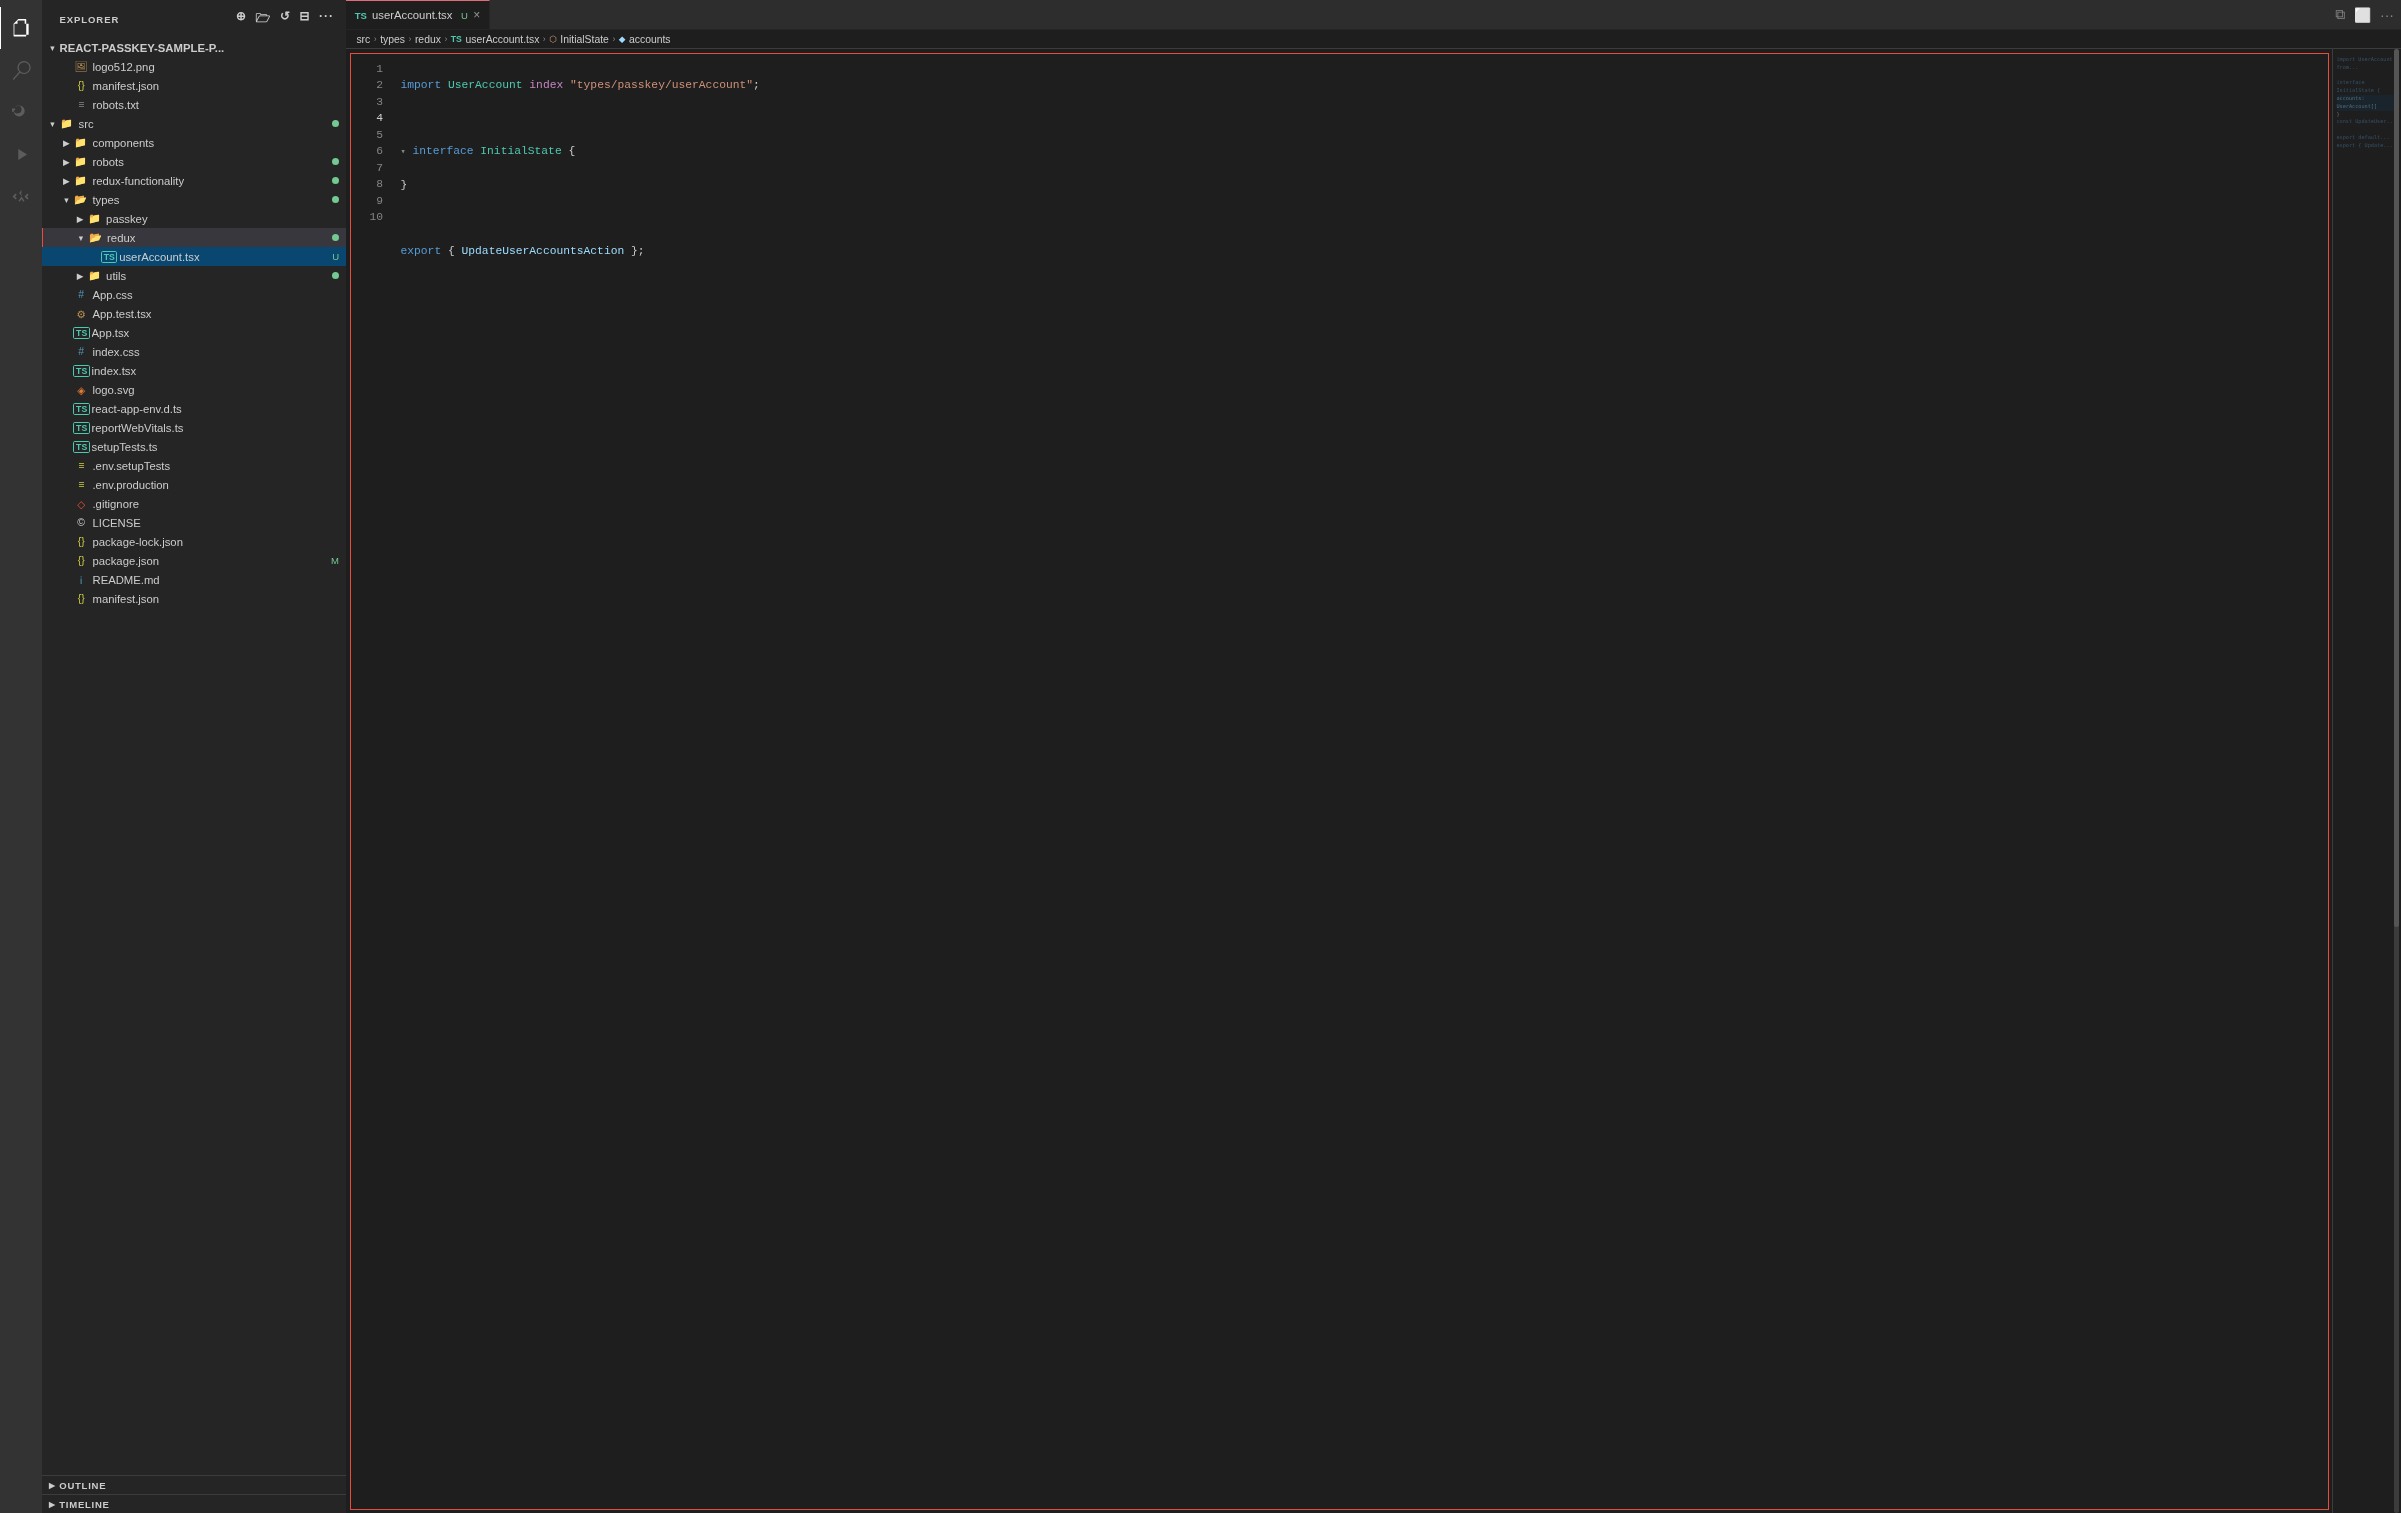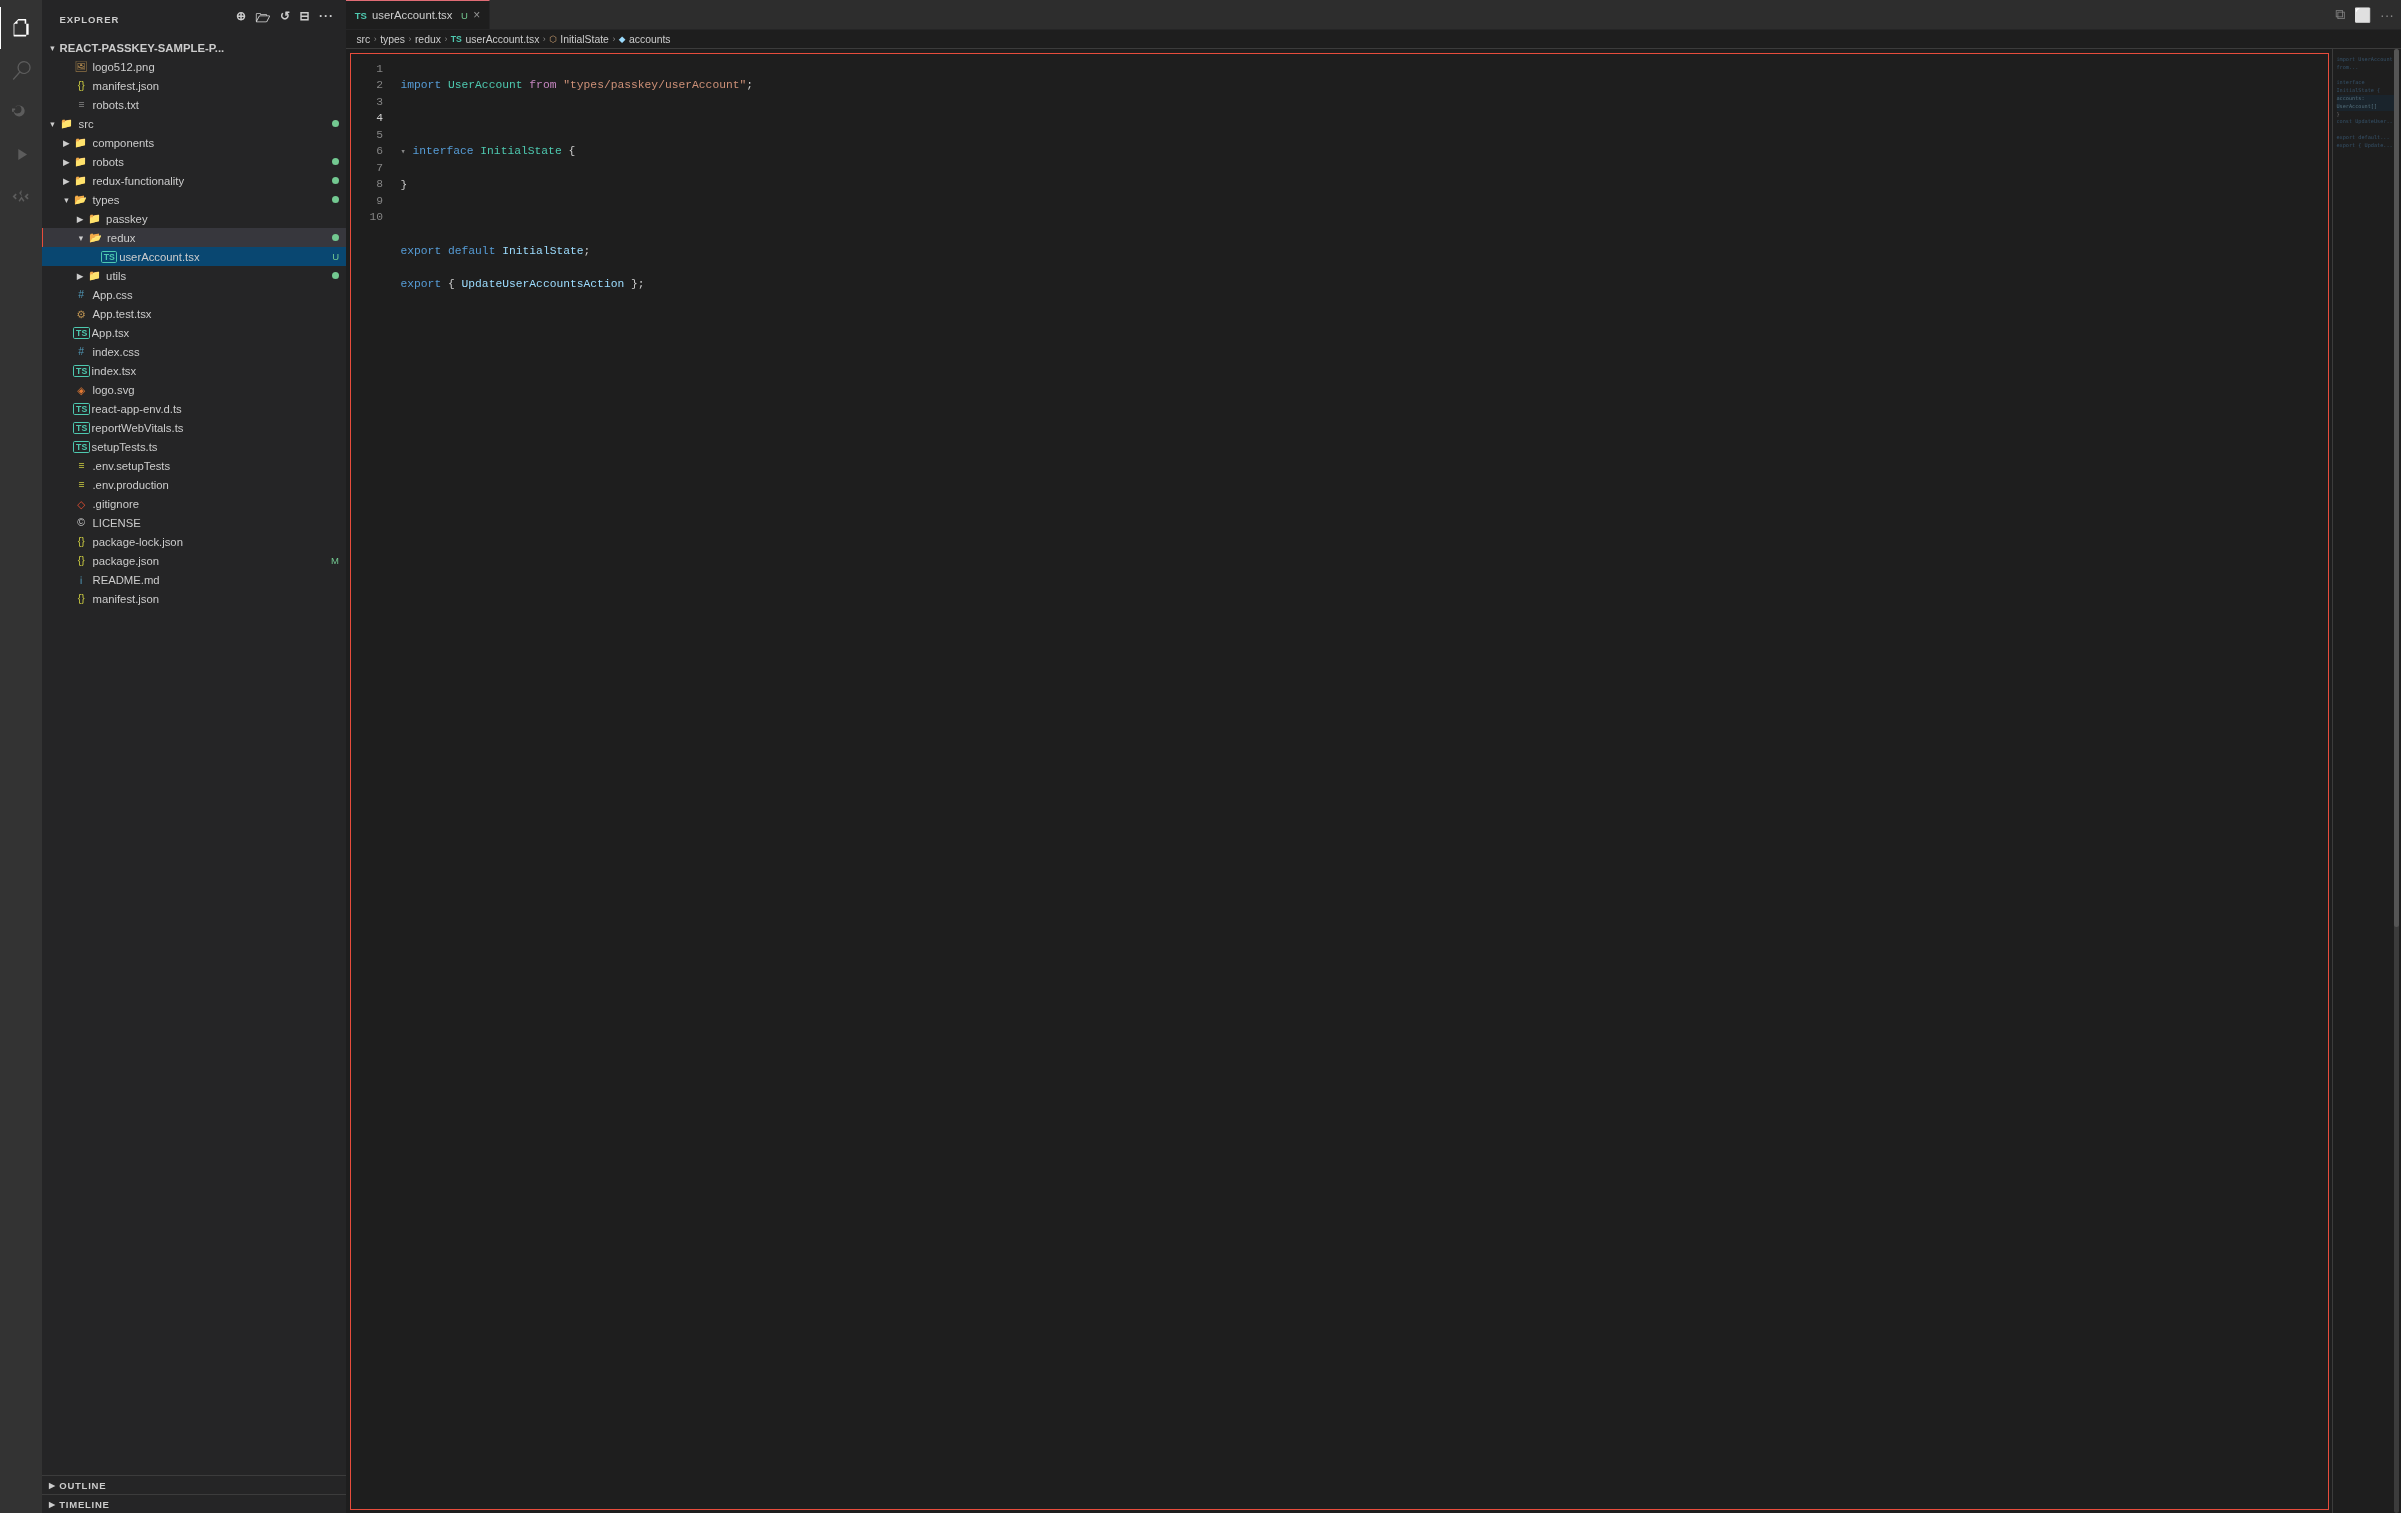--- a/index.html
+++ b/index.html
@@ -623,26 +623,25 @@
           <div style="color:#cccccc;">4</div>
           <div>5</div>
           <div>6</div>
           <div>7</div>
           <div>8</div>
           <div>9</div>
           <div>10</div>
         </div>
 
         <div class="code-content">
-<span class="code-line"><span class="kw">import</span> <span class="type">UserAccount</span> <span class="kw2">from</span> <span class="str">"types/passkey/userAccount"</span><span class="punct">;</span></span>
+<span class="code-line"><span class="kw">import</span> <span class="type">UserAccount</span> <span class="kw2">index</span> <span class="str">"types/passkey/userAccount"</span><span class="punct">;</span></span>
 <span class="code-line"> </span>
 <span class="code-line"><span class="fold-arrow">▾</span> <span class="kw">interface</span> <span class="type">InitialState</span> <span class="punct">{</span></span>
 <span class="code-line"><span class="punct">}</span></span>
 <span class="code-line"> </span>
-<span class="code-line"><span class="kw">export</span> <span class="kw">default</span> <span class="ident">InitialState</span><span class="punct">;</span></span>
 <span class="code-line"><span class="kw">export</span> <span class="punct">{</span> <span class="ident">UpdateUserAccountsAction</span> <span class="punct">};</span></span>
 <span class="code-line"> </span>
         </div>
       </div>
     </div>
 
     <div class="minimap">
       <div style="padding: 7px 3.5px; opacity: 0.4;">
         <div style="font-size:5.2px; color:#569cd6; font-family:monospace; line-height:7.8px;">import UserAccount from...</div>
         <div style="font-size:5.2px; color:#cccccc; font-family:monospace; line-height:7.8px;">&nbsp;</div>

